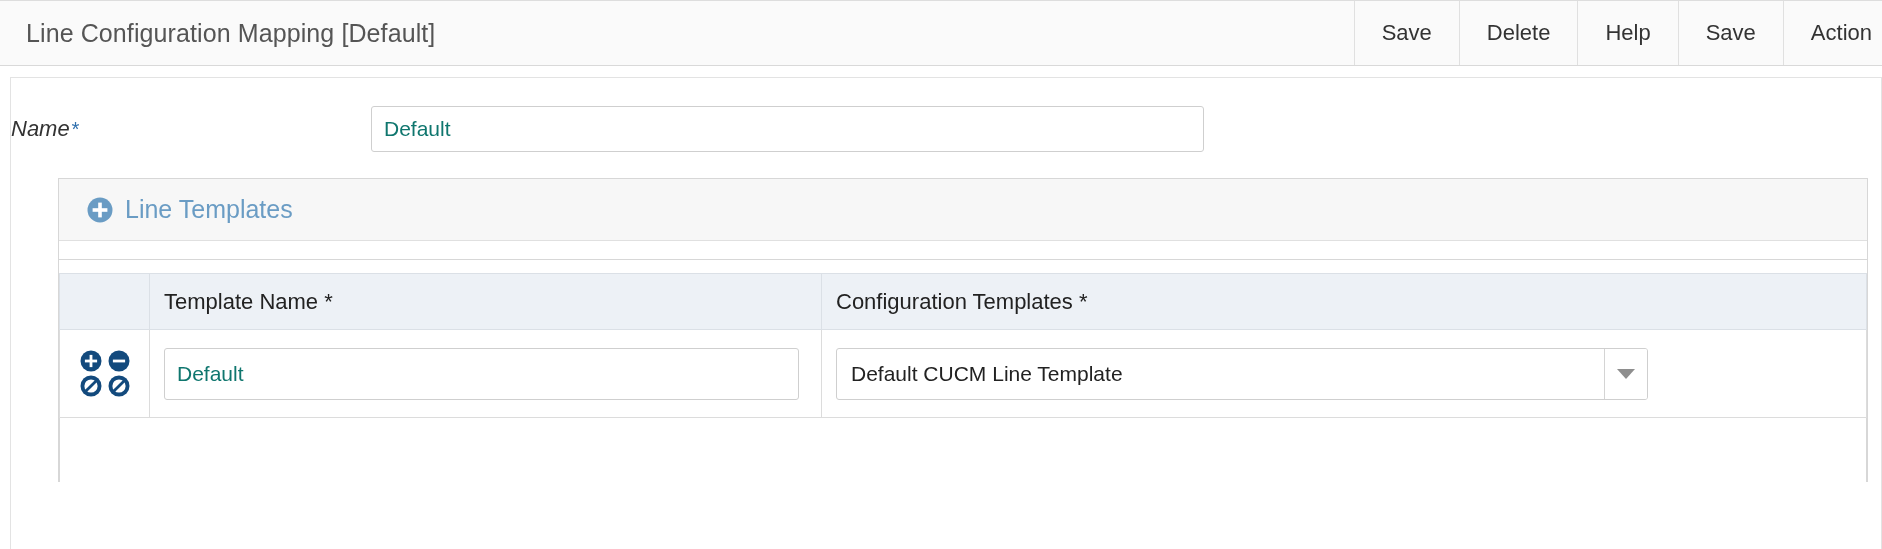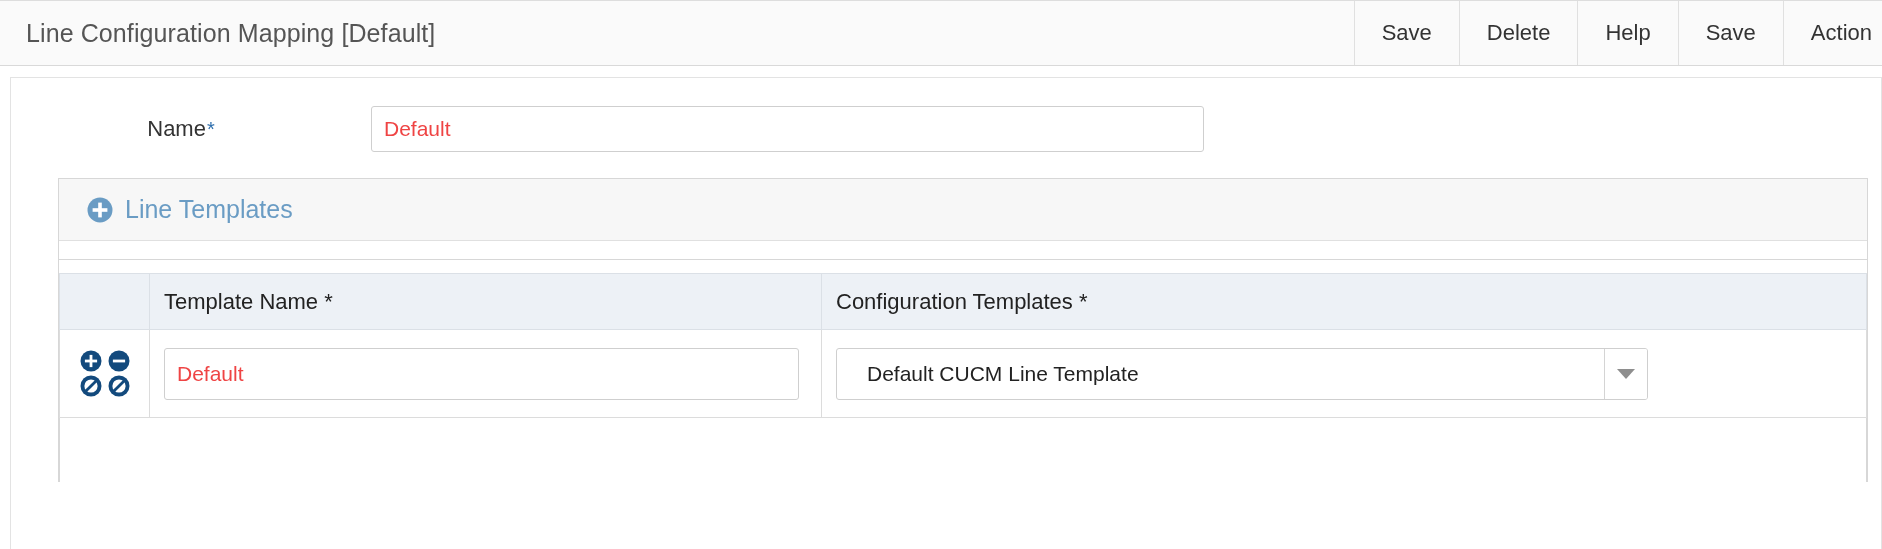--- a/index.html
+++ b/index.html
@@ -91,40 +91,41 @@
 
   
   .form-row {
     display: flex;
     align-items: center;
     padding-top: 28px;
     padding-left: 0;
   }
   .form-label {
     width: 360px;
-    text-align: center;
+    text-align: left;
     padding-right: 20px;
     font-size: 22px;
     color: #333333;
     box-sizing: border-box;
     white-space: nowrap;
+    font-style: italic;
   }
   .req-star {
     color: #2f6fad;
     font-size: 20px;
     margin-left: 1px;
   }
   .txt-input {
     height: 46px;
     border: 1px solid #cfcfcf;
     border-radius: 3px;
     background: #ffffff;
     font-size: 21px;
     font-family: "Liberation Sans", sans-serif;
-    color: #ef4444;
+    color: #0f766e;
     padding: 0 12px;
     box-sizing: border-box;
     outline: none;
   }
   .txt-input.name-field { width: 833px; }
 
   
   .panel {
     margin: 26px 0 0 47px;
     width: 1810px;
@@ -235,21 +236,20 @@
     display: flex;
     align-items: stretch;
     width: 100%;
     max-width: 812px;
     height: 52px;
     border: 1px solid #cfcfcf;
     border-radius: 3px;
     background: #ffffff;
     box-sizing: border-box;
     overflow: hidden;
-    padding-left: 16px;
   }
   .select-value {
     flex: 1 1 auto;
     display: flex;
     align-items: center;
     padding-left: 14px;
     font-size: 21px;
     color: #222222;
     white-space: nowrap;
     overflow: hidden;

